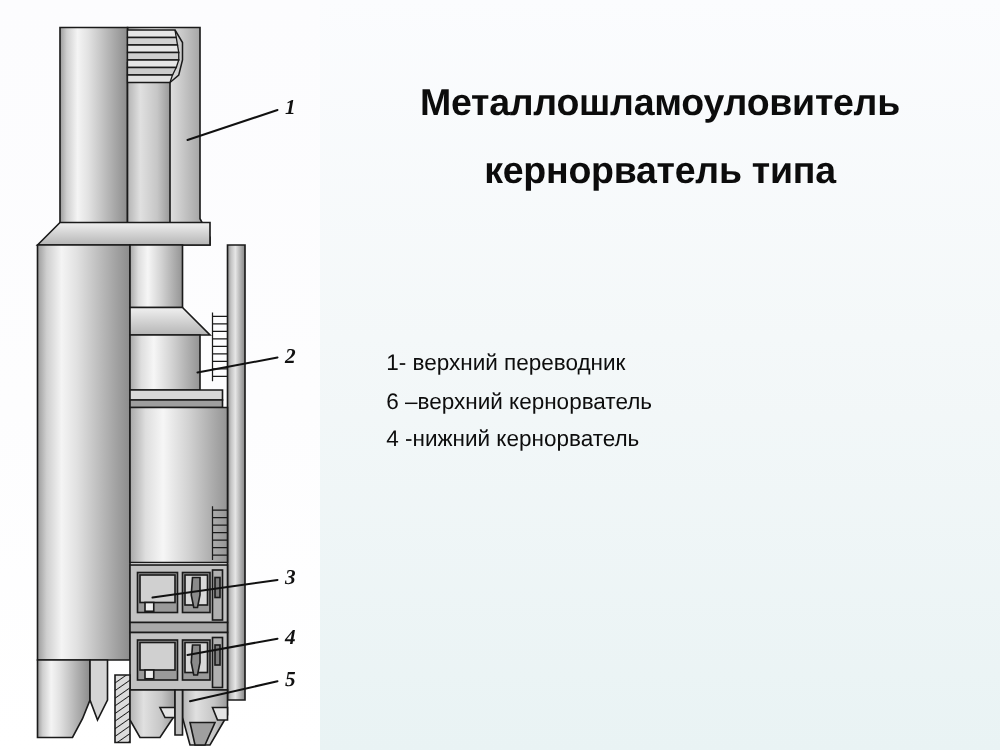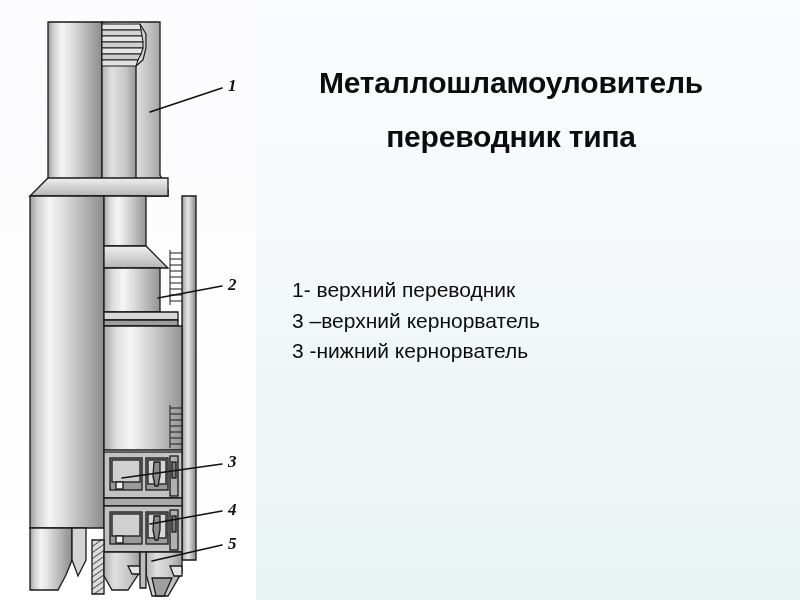--- a/index.html
+++ b/index.html
@@ -27,21 +27,21 @@
     width: 256px;
     height: 600px;
     background: linear-gradient(to bottom, #fcfcfe 0%, #fdfdfe 55%, #ffffff 100%);
   }
   #drawing-panel svg {
     display: block;
   }
   
   #content {
     position: absolute;
-    left: 239px;
+    left: 256px;
     top: 0;
     width: 544px;
     height: 600px;
   }
   #title-block {
     position: absolute;
     left: 0;
     top: 56px;
     width: 544px;
     text-align: center;
@@ -54,21 +54,21 @@
     letter-spacing: -0.2px;
     white-space: nowrap;
   }
   #legend {
     position: absolute;
     left: 53px;
     top: 275px;
     width: 480px;
   }
   .legend-item {
-    font-size: 21px;
+    font-size: 18px;
     color: #0d0d0d;
     line-height: 30.5px;
     white-space: nowrap;
   }
   
   .callout {
     position: absolute;
     font-family: "Liberation Serif", serif;
     font-size: 17px;
     font-weight: bold;
@@ -233,23 +233,23 @@
     <div class="callout" style="left:228px; top:275px;">2</div>
     <div class="callout" style="left:228px; top:452px;">3</div>
     <div class="callout" style="left:228px; top:500px;">4</div>
     <div class="callout" style="left:228px; top:534px;">5</div>
   </div>
 
   <div id="content">
 
     <div id="title-block">
       <div class="title-line">Металлошламоуловитель</div>
-      <div class="title-line">переводник типа</div>
+      <div class="title-line">кернорватель типа</div>
     </div>
 
     <div id="legend">
       <div class="legend-item">1- верхний переводник</div>
-      <div class="legend-item">3 –верхний кернорватель</div>
-      <div class="legend-item">3 -нижний кернорватель</div>
+      <div class="legend-item">6 –верхний кернорватель</div>
+      <div class="legend-item">4 -нижний кернорватель</div>
     </div>
 
   </div>
 </div>
 
 </body></html>

